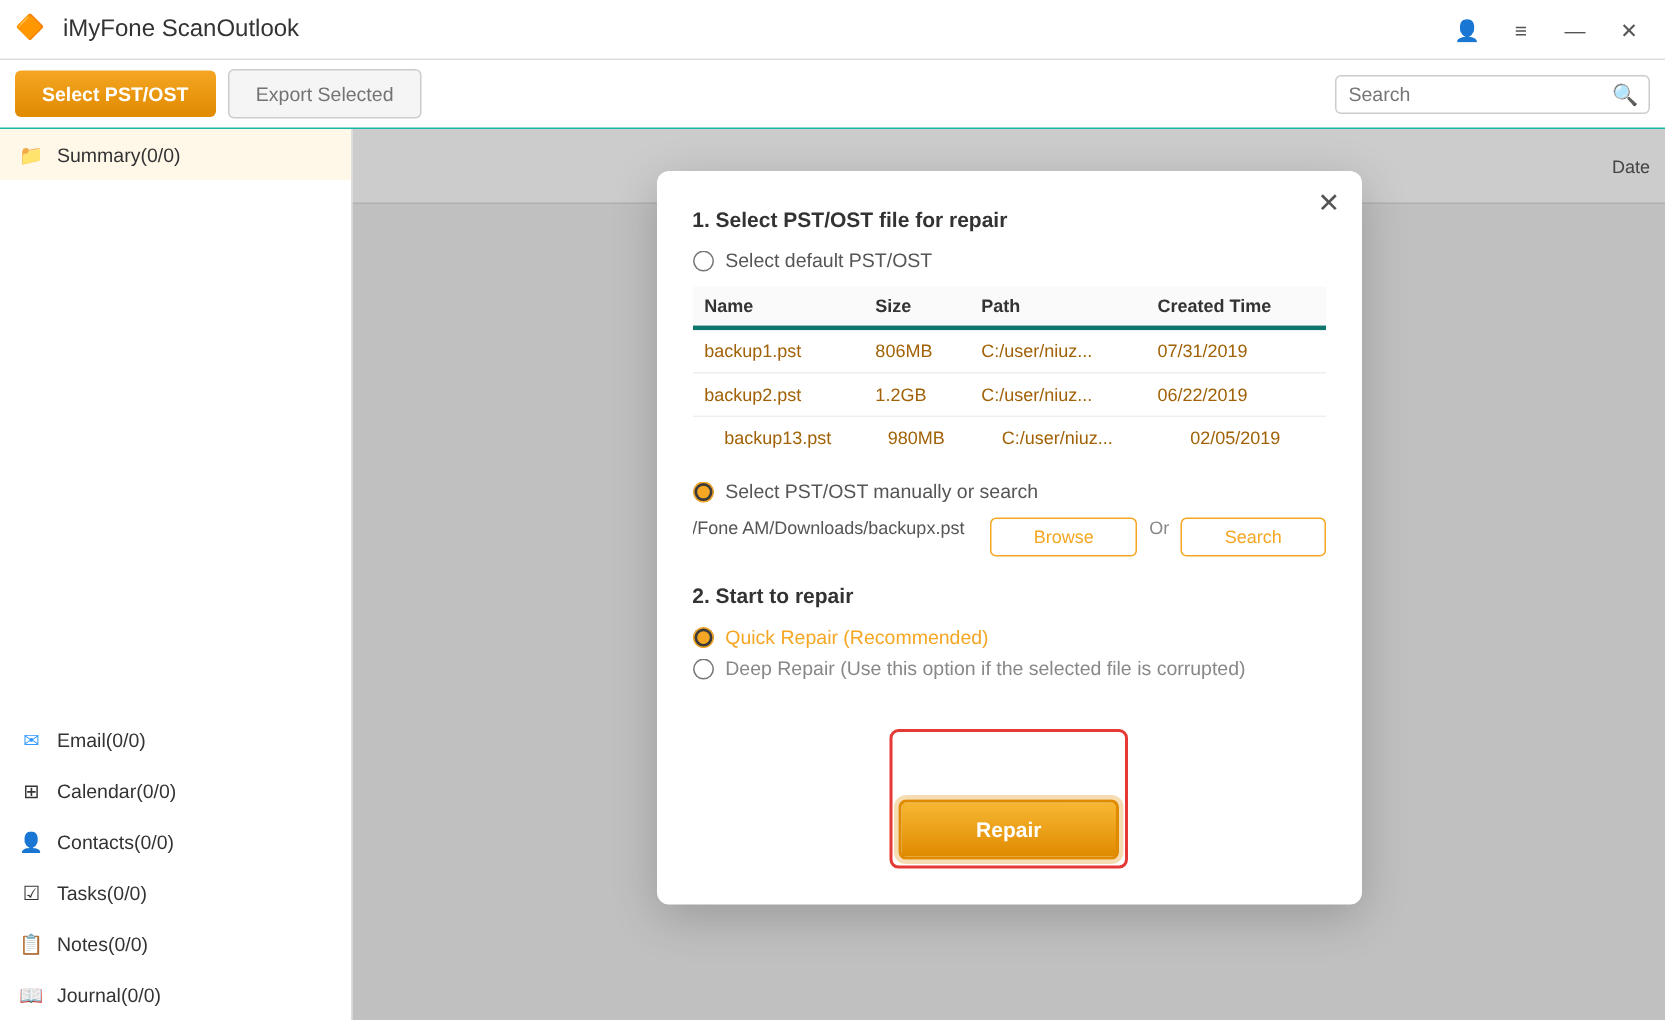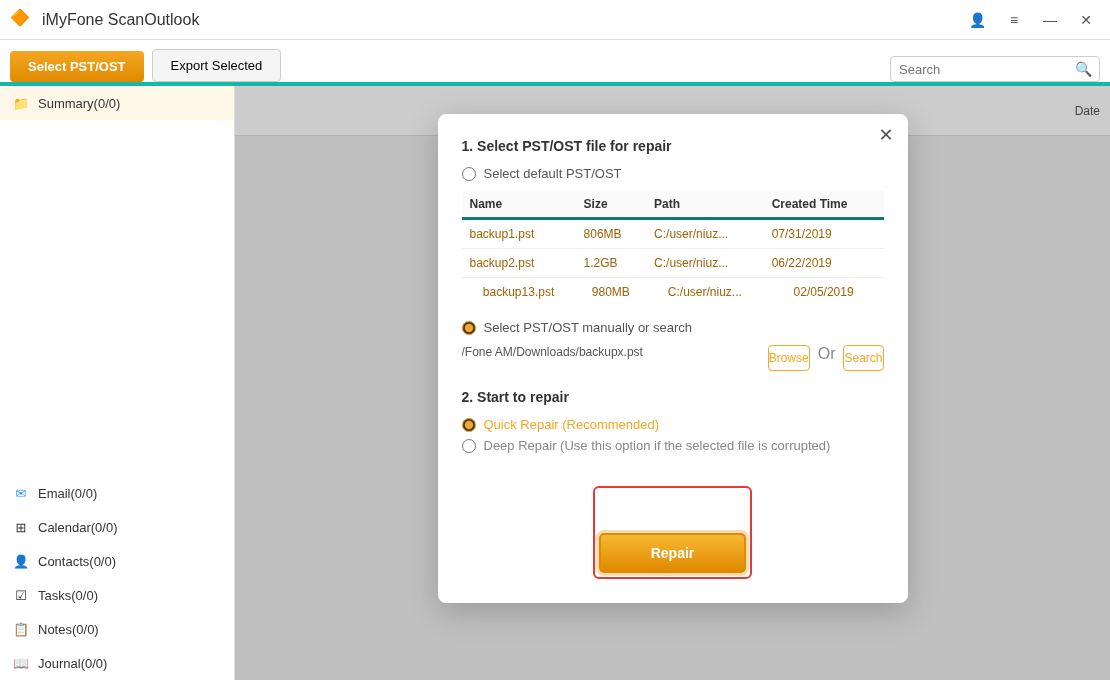--- a/index.html
+++ b/index.html
@@ -10,30 +10,30 @@
       display: flex; align-items: center; background: #fff; height: 40px;
       padding: 0 10px; border-bottom: 1px solid #ddd; position: relative;
     }
     .title-bar-logo { width: 24px; height: 24px; margin-right: 8px; }
     .title-bar-title { font-size: 16px; color: #333; flex: 1; }
     .title-bar-icons { display: flex; gap: 8px; align-items: center; }
     .title-bar-icon { width: 28px; height: 28px; display: flex; align-items: center; justify-content: center; cursor: pointer; border-radius: 3px; font-size: 14px; color: #555; }
 
     
     .toolbar {
-      display: flex; align-items: flex-end; background: #fff; height: 46px;
-      padding: 0 10px; border-bottom: 4px solid #14b8a6; gap: 8px;
+      display: flex; align-items: center; background: #fff; height: 46px;
+      padding: 0 10px; border-bottom: 1px solid #14b8a6; gap: 8px;
     }
     .btn-select-pst {
       background: linear-gradient(to bottom, #f5a623, #e08a00);
       color: #fff; border: none; padding: 8px 18px; border-radius: 4px;
       font-size: 13px; cursor: pointer; font-weight: 600;
     }
     .btn-export {
-      background: #f5f5f5; color: #000000; border: 1px solid #ccc;
+      background: #f5f5f5; color: #737373; border: 1px solid #ccc;
       padding: 8px 18px; border-radius: 4px; font-size: 13px; cursor: pointer;
     }
     .search-box {
       margin-left: auto; display: flex; align-items: center;
       border: 1px solid #ccc; border-radius: 4px; padding: 4px 8px;
       background: #fff; width: 210px;
     }
     .search-box input {
       border: none; outline: none; font-size: 13px; width: 180px; color: #555;
     }
@@ -97,23 +97,23 @@
     
     .file-path-row {
       display: flex; align-items: flex-start; gap: 8px; margin-bottom: 18px;
     }
     .file-path-text {
       font-size: 12px; color: #555; flex: 1; overflow: hidden;
       text-overflow: ellipsis; white-space: nowrap;
     }
     .btn-outline {
       border: 1px solid #f5a623; color: #f5a623; background: #fff;
-      padding: 5px 0; border-radius: 4px; font-size: 12px; cursor: pointer;
-    }
-    .or-text { font-size: 16px; color: #888; }
+      padding: 5px 28px; border-radius: 4px; font-size: 12px; cursor: pointer;
+    }
+    .or-text { font-size: 12px; color: #888; }
     .repair-options { margin-bottom: 33px; }
     .repair-options .radio-row { margin-bottom: 6px; }
     .deep-repair-text { color: #888; }
 
     
     .repair-btn-wrapper { display: flex; justify-content: center; }
     .btn-repair {
       background: linear-gradient(to bottom, #f7b733, #e08a00);
       color: #fff; border: 2px solid #e08a00; padding: 10px 50px;
       border-radius: 5px; font-size: 14px; font-weight: 700; cursor: pointer;

